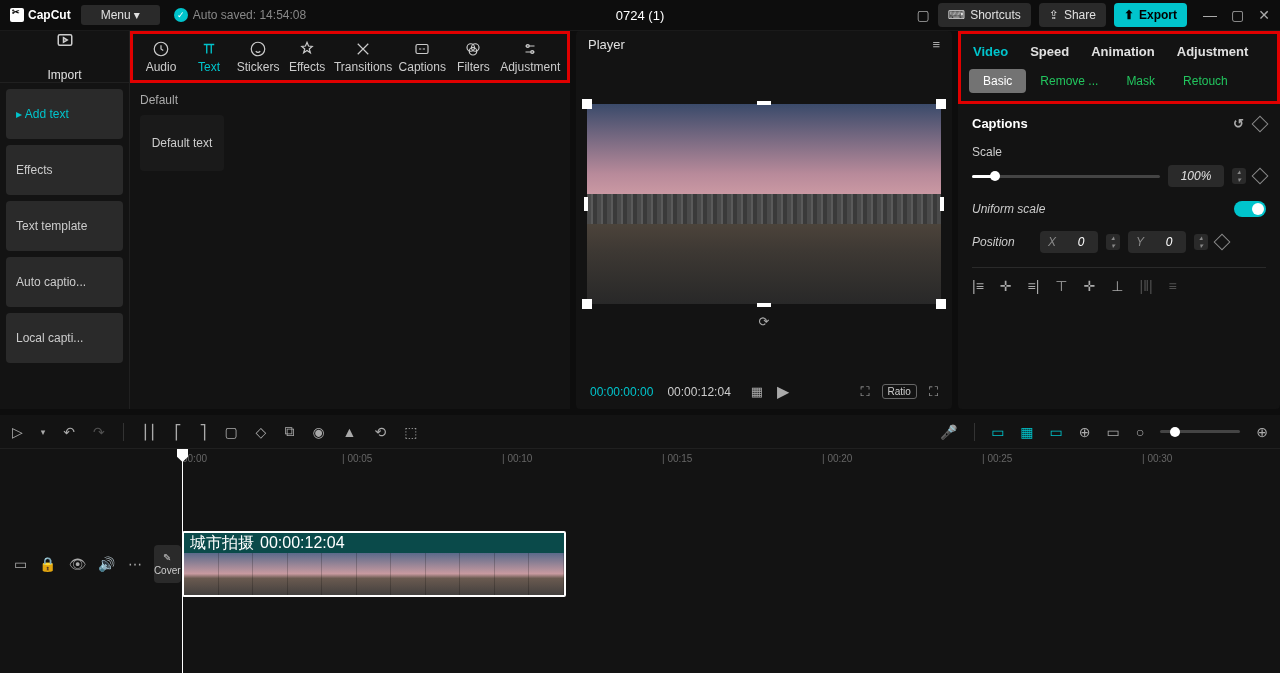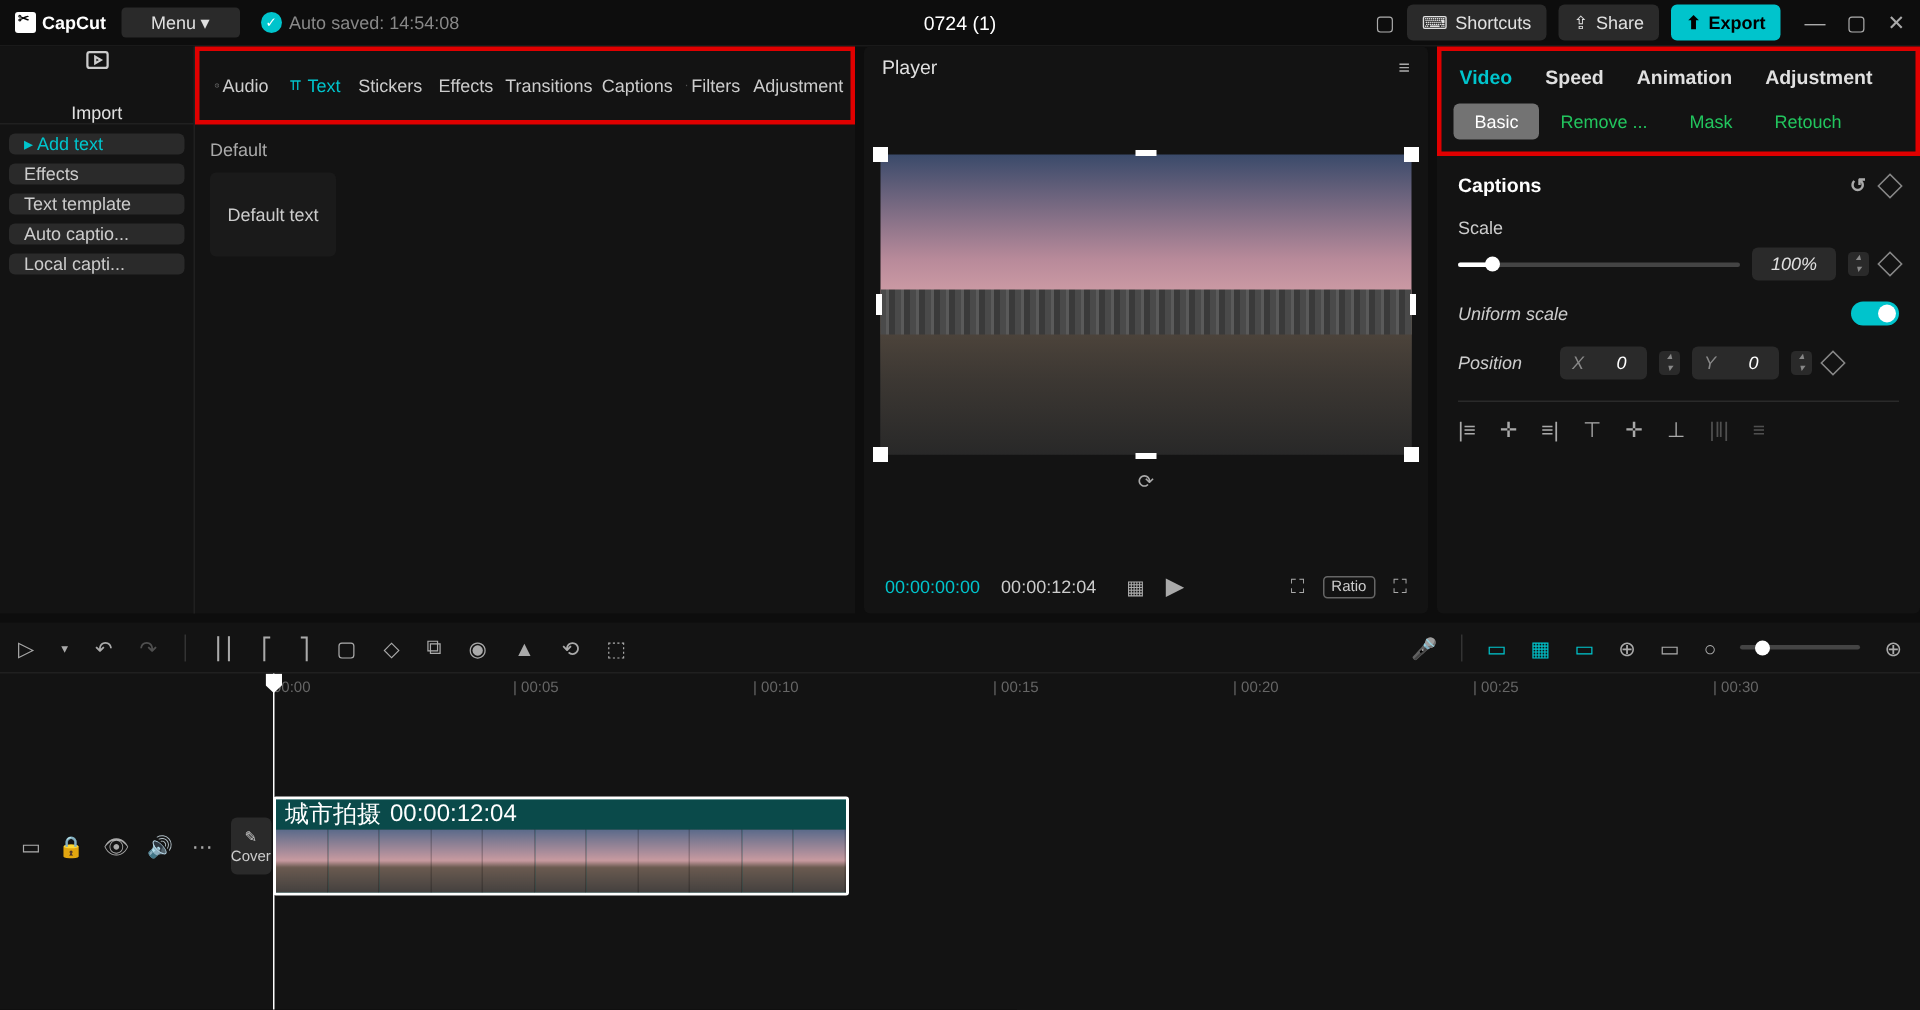--- a/index.html
+++ b/index.html
@@ -20,27 +20,27 @@
 .win-controls { display: flex; gap: 14px; margin-left: 8px; }
 .win-ctrl { color: #aaa; cursor: pointer; font-size: 14px; }
 
 
 .main { display: flex; height: 378px; }
 
 
 .left-col { width: 130px; background: #131313; border-right: 1px solid #202020; }
 .import-tab { height: 52px; display: flex; flex-direction: column; align-items: center; justify-content: space-between; gap: 2px; color: #e0e0e0; font-size: 12px; cursor: pointer; border-bottom: 1px solid #202020; }
 .left-list { padding: 6px; display: flex; flex-direction: column; gap: 6px; }
-.left-item { background: #2a2a2a; padding: 0 10px; border-radius: 4px; font-size: 12px; cursor: pointer; color: #ccc; white-space: nowrap; overflow: hidden; text-overflow: ellipsis; }
+.left-item { background: #2a2a2a; padding: 18px 10px; border-radius: 4px; font-size: 12px; cursor: pointer; color: #ccc; white-space: nowrap; overflow: hidden; text-overflow: ellipsis; }
 .left-item.active { color: #00c4cc; }
 
 
 .asset-area { width: 440px; background: #131313; display: flex; flex-direction: column; }
 .tool-tabs { height: 52px; display: flex; align-items: center; padding: 0 4px; border: 3px solid #e00000; border-bottom: 3px solid #e00000; gap: 0; }
-.tool-tab { display: flex; flex-direction: row; align-items: center; justify-content: center; gap: 2px; padding: 0 6px; font-size: 12px; color: #ccc; cursor: pointer; min-width: 48px; }
+.tool-tab { display: flex; flex-direction: column; align-items: center; justify-content: center; gap: 2px; padding: 0 6px; font-size: 12px; color: #ccc; cursor: pointer; min-width: 48px; }
 .tool-tab.active { color: #00c4cc; }
 .tool-tab svg { width: 18px; height: 18px; }
 .asset-content { flex: 1; padding: 10px; }
 .asset-label { font-size: 12px; color: #aaa; margin-bottom: 8px; }
 .default-text-card { width: 84px; height: 56px; background: #1a1a1a; border-radius: 4px; display: flex; align-items: center; justify-content: center; font-size: 12px; color: #ccc; cursor: pointer; }
 
 
 .player-area { flex: 1; background: #131313; margin-left: 6px; border-radius: 4px; display: flex; flex-direction: column; }
 .player-header { display: flex; align-items: center; justify-content: space-between; padding: 6px 12px; font-size: 13px; color: #e0e0e0; }
 .player-canvas { flex: 1; display: flex; flex-direction: column; align-items: center; justify-content: center; padding: 10px; }

